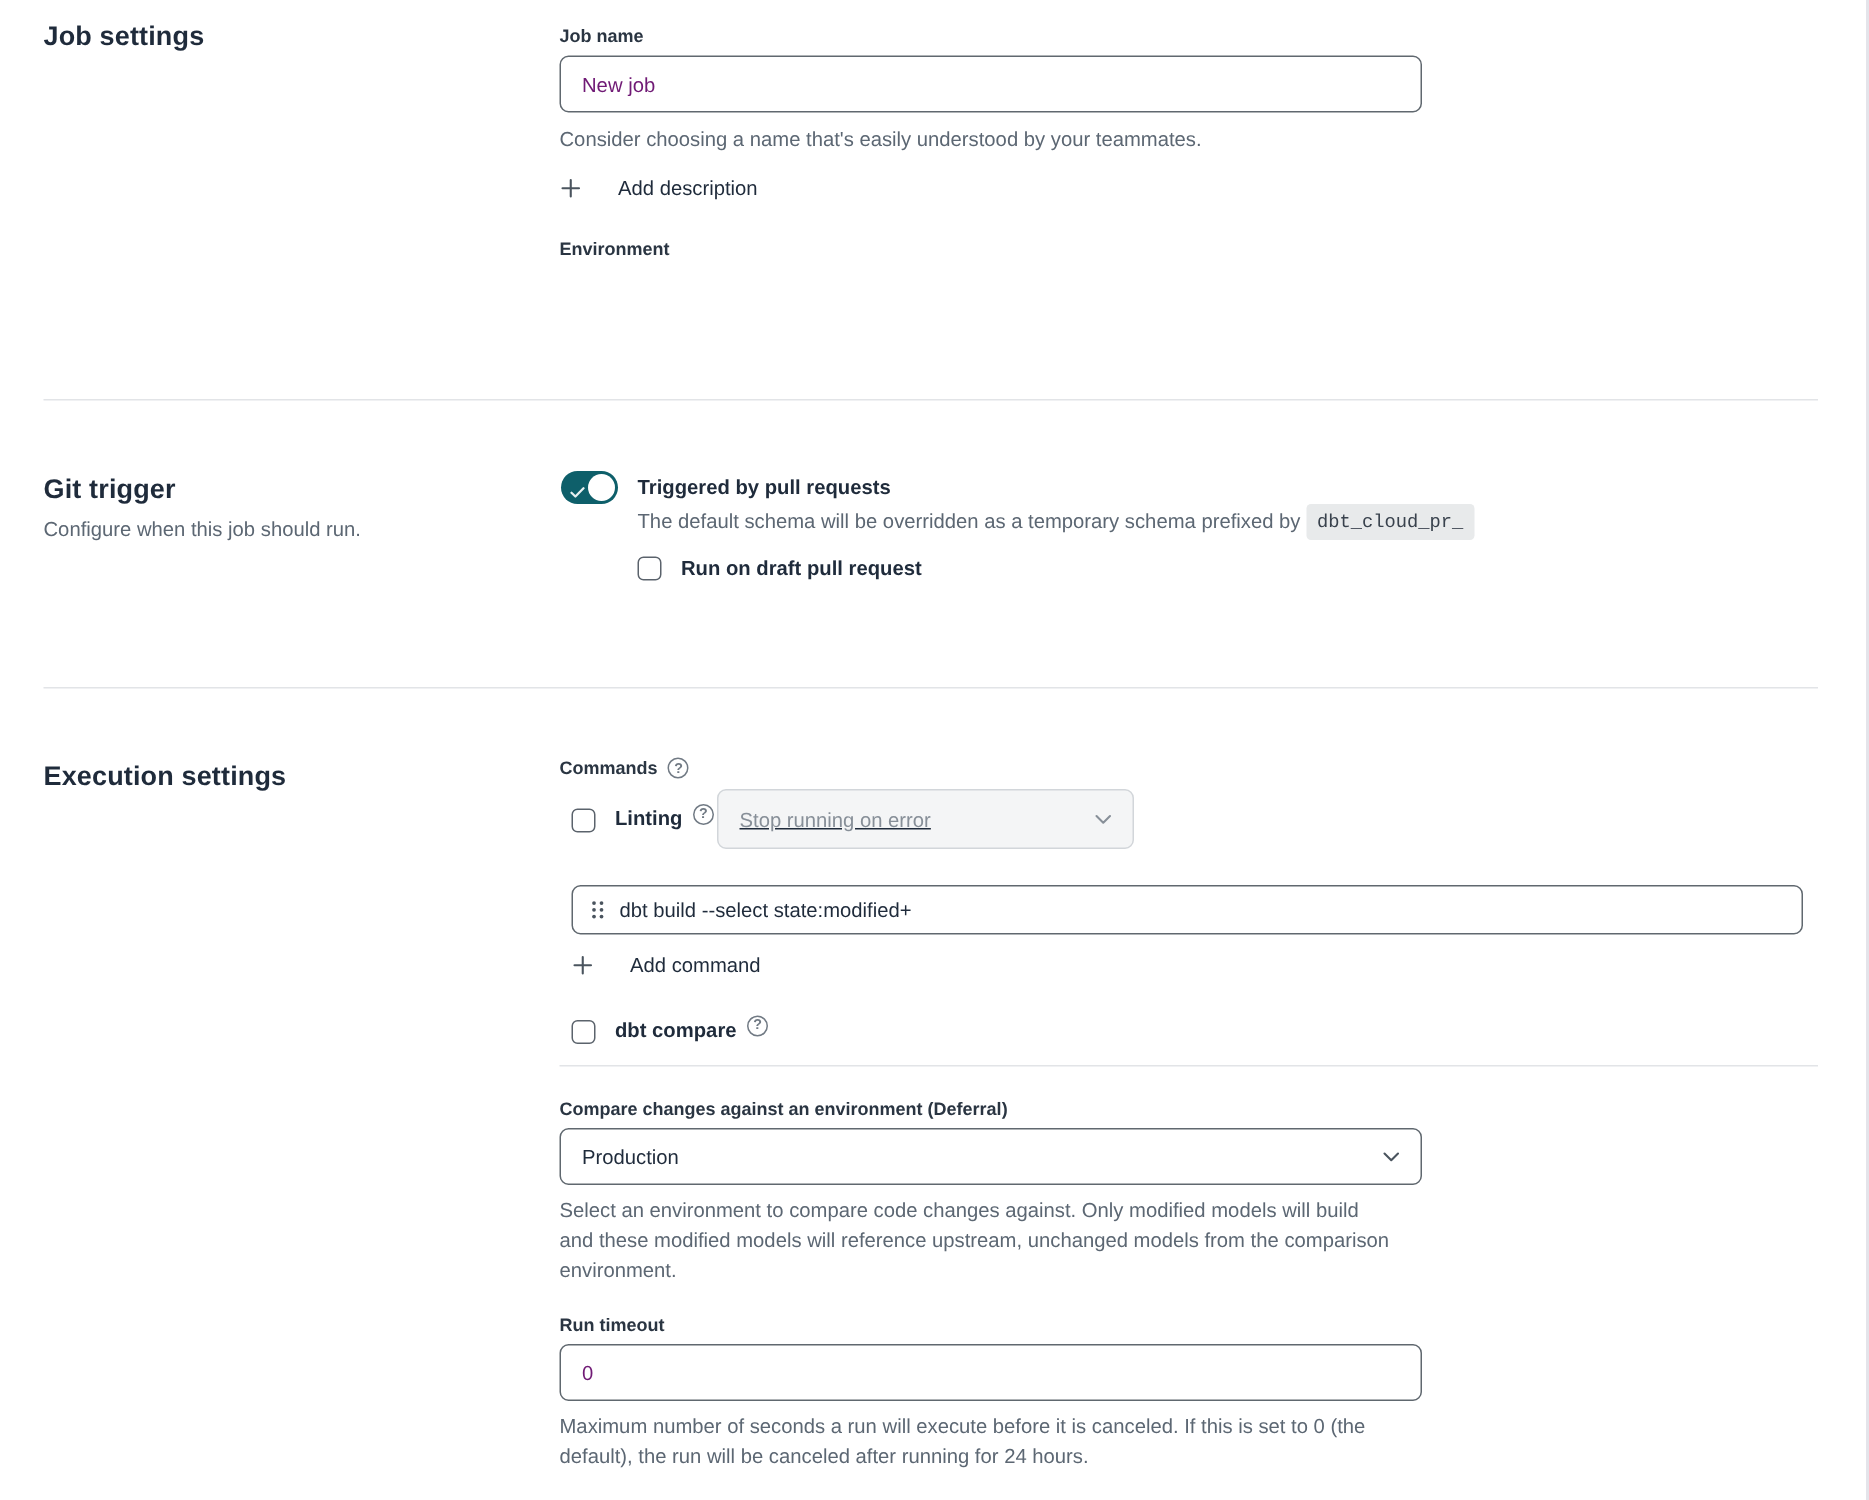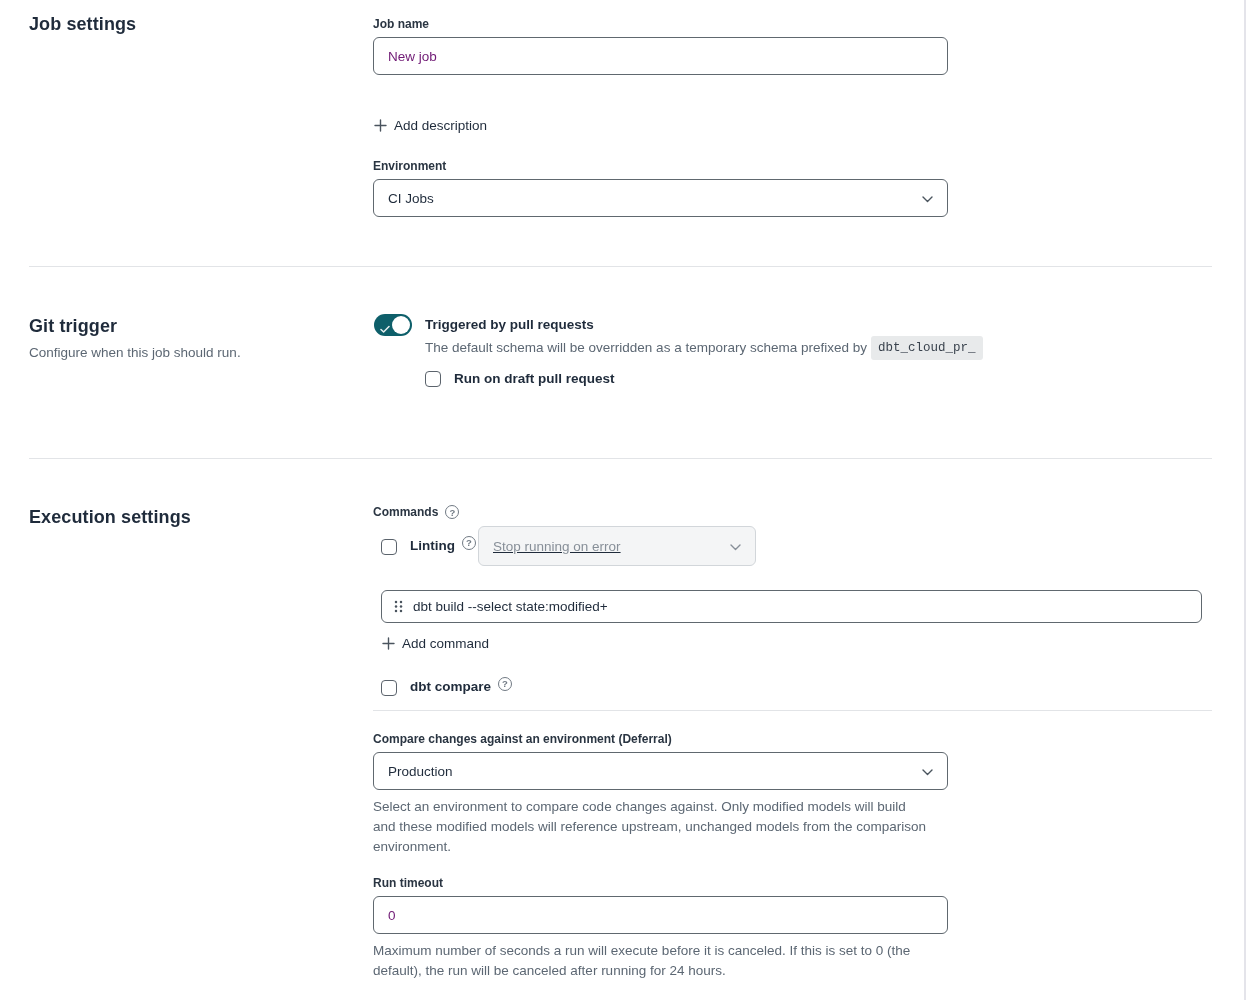--- a/index.html
+++ b/index.html
@@ -52,21 +52,21 @@
   .select.disabled {
     background: #f4f5f6; border-color: #d2d6da; cursor: default;
   }
   .select.disabled .select-value { color: #878f98; }
 
   .divider {
     height: 1px; background: #e2e4e7;
   }
 
   .link-row {
-    display: flex; align-items: center; gap: 6px; cursor: pointer;
+    display: flex; align-items: center; gap: 24px; cursor: pointer;
   }
   .link-row .label { font-size: 13.5px; color: #1f2b3b; }
 
   .toggle {
     width: 38px; height: 22px; border-radius: 11px;
     background: #0e5f6a; position: relative; cursor: pointer;
   }
   .toggle .knob {
     position: absolute; top: 2px; right: 2px;
     width: 18px; height: 18px; border-radius: 50%; background: #fff;
@@ -109,40 +109,33 @@
 <body>
 
 <div class="page">
 
   <h2 class="abs section-title" style="left:29px; top:14px;">Job settings</h2>
 
   <div class="abs field-label" style="left:373px; top:17px;">Job name</div>
 
   <input class="abs text-input" style="left: 373px; top: 37px;" type="text" value="New job">
 
+  <div class="abs helper" style="left:373px; top:83px; width:580px;">Consider choosing a name that's easily understood by your teammates.</div>
 
   <div class="abs link-row" style="left:373px; top:118px;">
     <span style="display:inline-flex;">
       <svg width="15" height="15" viewBox="0 0 15 15">
           <path d="M7.5 2v11M2 7.5h11" stroke="#4a545e" stroke-width="1.4" stroke-linecap="round"></path>
         </svg>
     </span>
     <span class="label">Add description</span>
   </div>
 
   <div class="abs field-label" style="left:373px; top:159px;">Environment</div>
 
-  <div class="abs select" style="left:373px; top:179px;">
-    <span class="select-value">CI Jobs</span>
-    <span class="chev">
-      <svg width="11" height="7" viewBox="0 0 11 7">
-          <path d="M1 1l4.5 4.5L10 1" fill="none" stroke="#4a545e" stroke-width="1.4" stroke-linecap="round" stroke-linejoin="round"></path>
-        </svg>
-    </span>
-  </div>
 
   <div class="abs divider" style="left:29px; top:266px; width:1183px;"></div>
 
   <h2 class="abs section-title" style="left:29px; top:316px;">Git trigger</h2>
   <div class="abs section-sub" style="left:29px; top:345px; width:280px;">Configure when this job should run.</div>
 
   <div class="abs toggle" style="left:374px; top:314px;" role="switch" aria-checked="true">
     <span class="check">
       <svg width="10" height="9" viewBox="0 0 10 9">
           <path d="M1 4.5L3.6 7L9 1.5" fill="none" stroke="#ffffff" stroke-width="1.5" stroke-linecap="round" stroke-linejoin="round" opacity="0.9"></path>

